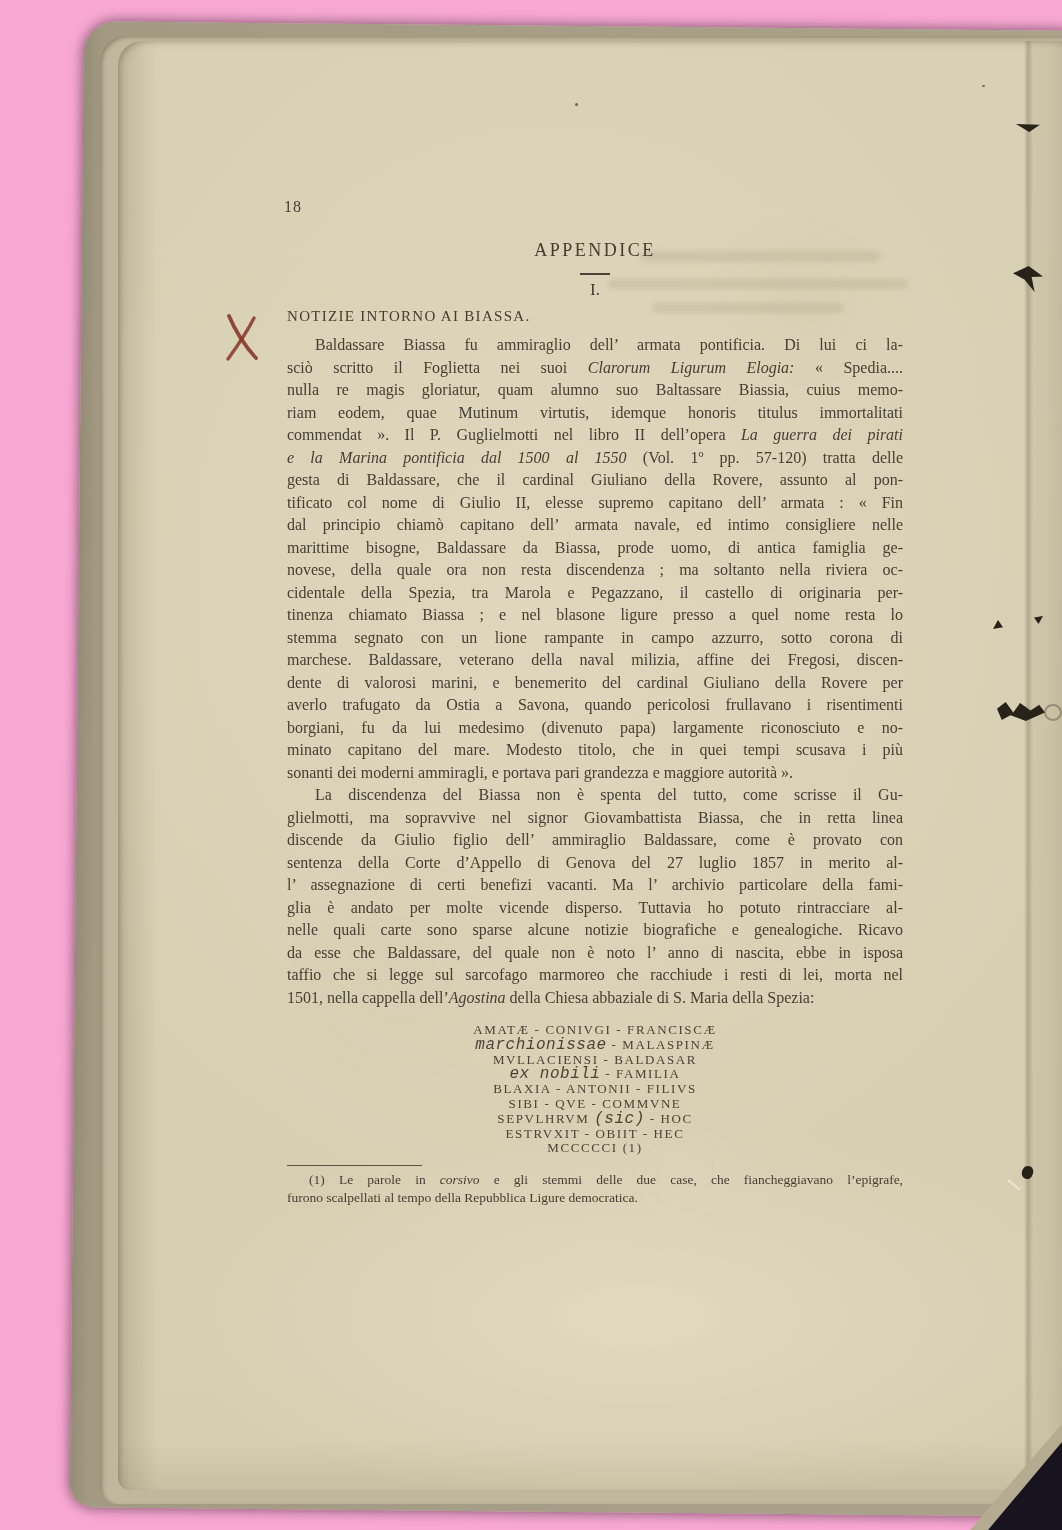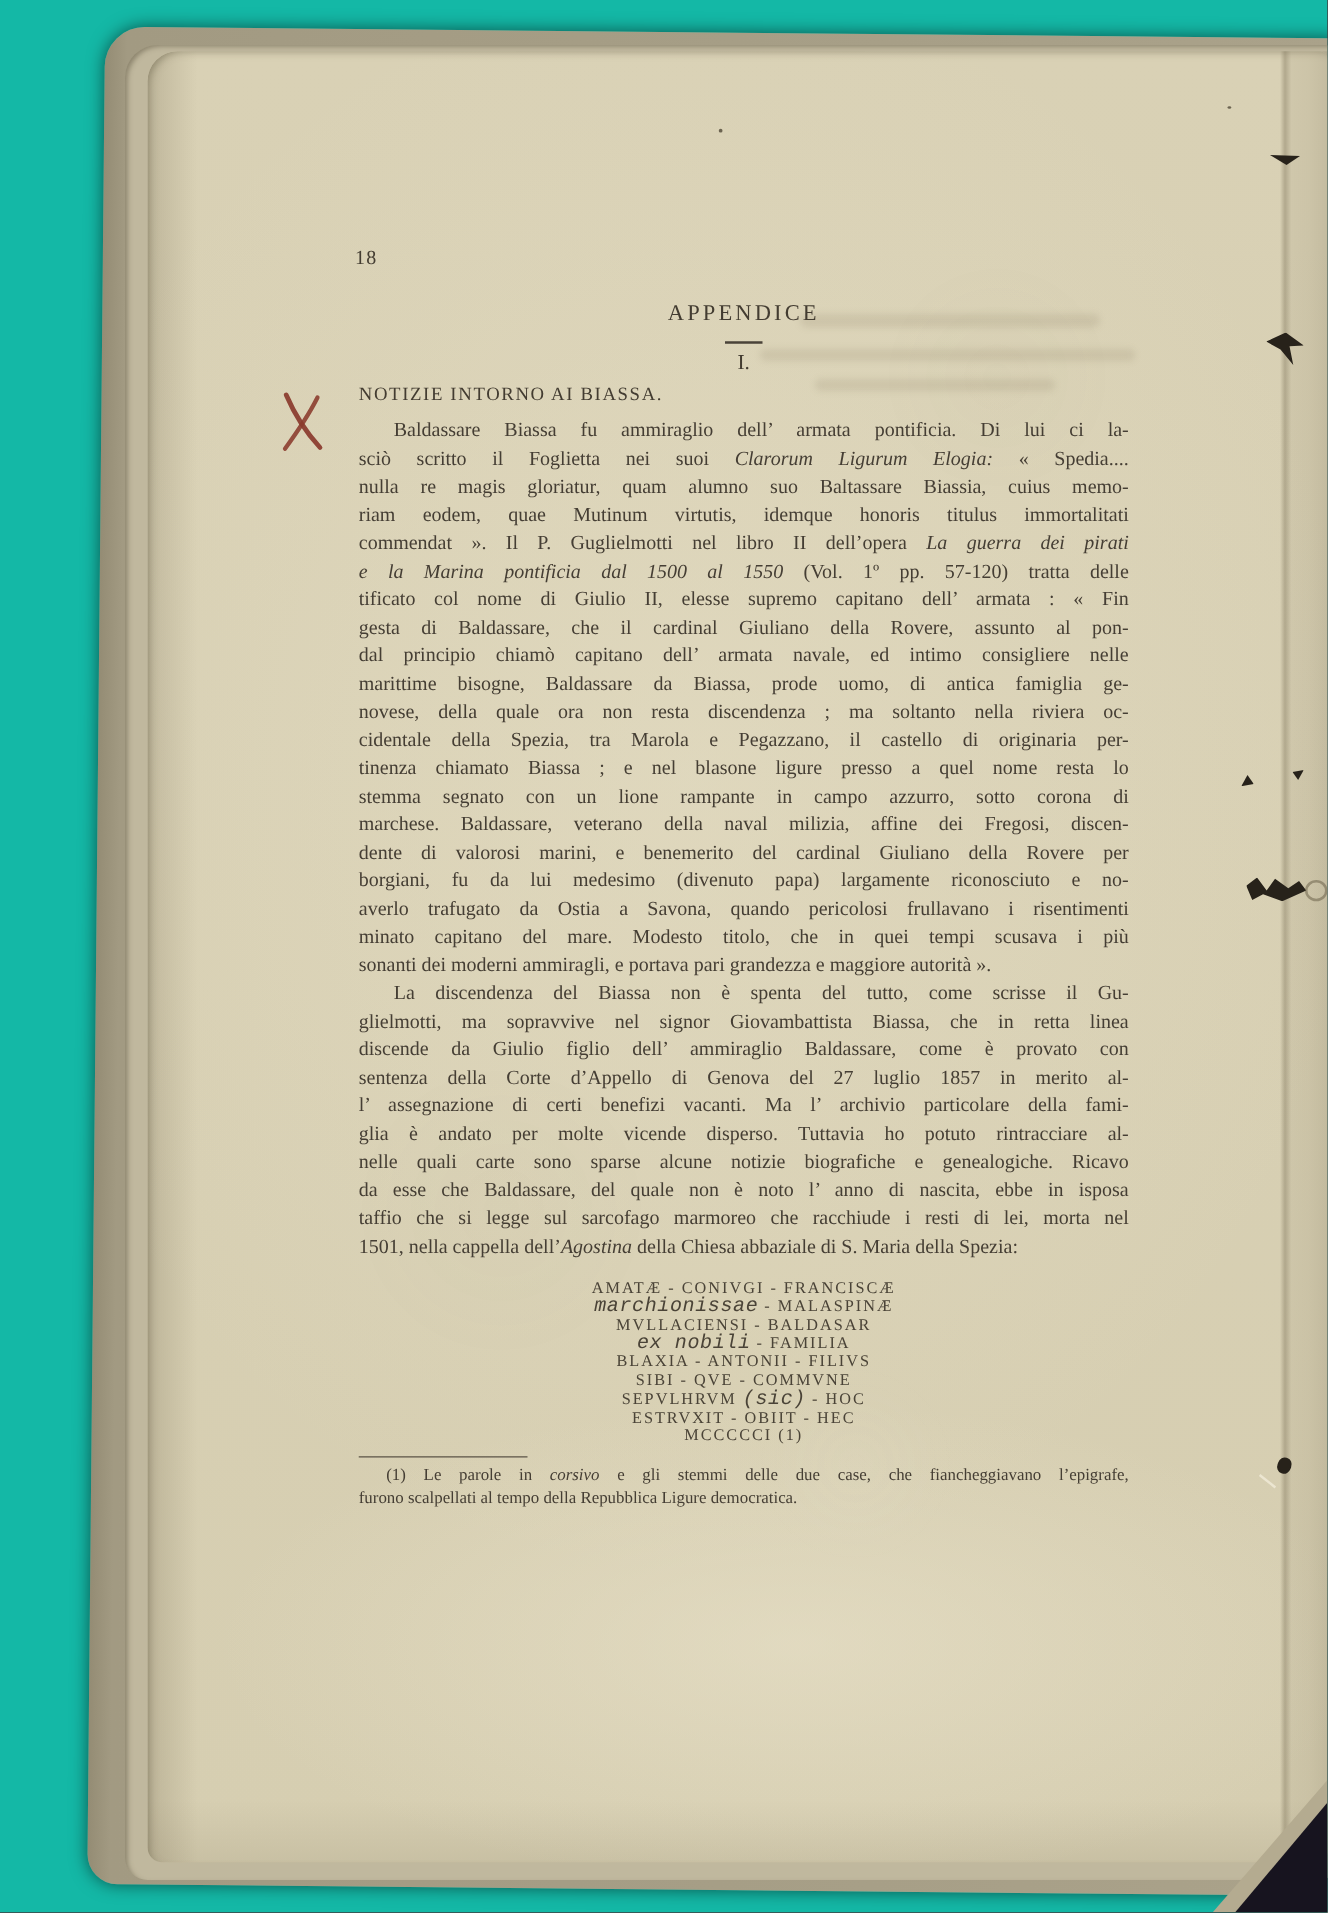--- a/index.html
+++ b/index.html
@@ -1,18 +1,18 @@
 <!DOCTYPE html>
 <html><head>
 <meta charset="utf-8">
 <style>
   html,body{margin:0;padding:0;background:#17141f;}
   .canvas{
     position:relative;width:1062px;height:1530px;overflow:hidden;
-    background:#14b8a6;
+    background:#f9a8d4;
     font-family:"Liberation Serif","DejaVu Serif",serif;
   }
   
   .underpage{position:absolute;}
   .underpage-1{
     left:84px;top:30px;right:-12px;bottom:14px;
     background:linear-gradient(to right,#948c74 0,#a29a82 18px,#aaa28a 100%);
     border-radius:32px 10px 14px 24px;
     transform:rotate(.55deg);transform-origin:92% 0;
     box-shadow:0 0 14px rgba(0,0,0,.55);
@@ -130,32 +130,32 @@
     <div class="section-number">I.</div>
     <div class="subtitle">NOTIZIE INTORNO AI BIASSA.</div>
     <div id="body-text">
         <div class="paragraph">
           <div class="line indent"><span class="seg-r">Baldassare Biassa fu ammiraglio dell’ armata pontificia. Di lui ci la-</span></div>
           <div class="line"><span class="seg-r">sciò scritto il Foglietta nei suoi </span><span class="seg-i">Clarorum Ligurum Elogia:</span><span class="seg-r"> « Spedia....</span></div>
           <div class="line"><span class="seg-r">nulla re magis gloriatur, quam alumno suo Baltassare Biassia, cuius memo-</span></div>
           <div class="line"><span class="seg-r">riam eodem, quae Mutinum virtutis, idemque honoris titulus immortalitati</span></div>
           <div class="line"><span class="seg-r">commendat ». Il P. Guglielmotti nel libro II dell’opera </span><span class="seg-i">La guerra dei pirati</span></div>
           <div class="line"><span class="seg-i">e la Marina pontificia dal 1500 al 1550</span><span class="seg-r"> (Vol. 1º pp. 57-120) tratta delle</span></div>
+          <div class="line"><span class="seg-r">gesta di Baldassare, che il cardinal Giuliano della Rovere, assunto al pon-</span></div>
           <div class="line"><span class="seg-r">tificato col nome di Giulio II, elesse supremo capitano dell’ armata : « Fin</span></div>
-          <div class="line"><span class="seg-r">gesta di Baldassare, che il cardinal Giuliano della Rovere, assunto al pon-</span></div>
           <div class="line"><span class="seg-r">dal principio chiamò capitano dell’ armata navale, ed intimo consigliere nelle</span></div>
           <div class="line"><span class="seg-r">marittime bisogne, Baldassare da Biassa, prode uomo, di antica famiglia ge-</span></div>
           <div class="line"><span class="seg-r">novese, della quale ora non resta discendenza ; ma soltanto nella riviera oc-</span></div>
           <div class="line"><span class="seg-r">cidentale della Spezia, tra Marola e Pegazzano, il castello di originaria per-</span></div>
           <div class="line"><span class="seg-r">tinenza chiamato Biassa ; e nel blasone ligure presso a quel nome resta lo</span></div>
           <div class="line"><span class="seg-r">stemma segnato con un lione rampante in campo azzurro, sotto corona di</span></div>
           <div class="line"><span class="seg-r">marchese. Baldassare, veterano della naval milizia, affine dei Fregosi, discen-</span></div>
           <div class="line"><span class="seg-r">dente di valorosi marini, e benemerito del cardinal Giuliano della Rovere per</span></div>
+          <div class="line"><span class="seg-r">averlo trafugato da Ostia a Savona, quando pericolosi frullavano i risentimenti</span></div>
           <div class="line"><span class="seg-r">borgiani, fu da lui medesimo (divenuto papa) largamente riconosciuto e no-</span></div>
-          <div class="line"><span class="seg-r">averlo trafugato da Ostia a Savona, quando pericolosi frullavano i risentimenti</span></div>
           <div class="line"><span class="seg-r">minato capitano del mare. Modesto titolo, che in quei tempi scusava i più</span></div>
           <div class="line last"><span class="seg-r">sonanti dei moderni ammiragli, e portava pari grandezza e maggiore autorità ».</span></div>
         </div>
         <div class="paragraph">
           <div class="line indent"><span class="seg-r">La discendenza del Biassa non è spenta del tutto, come scrisse il Gu-</span></div>
           <div class="line"><span class="seg-r">glielmotti, ma sopravvive nel signor Giovambattista Biassa, che in retta linea</span></div>
           <div class="line"><span class="seg-r">discende da Giulio figlio dell’ ammiraglio Baldassare, come è provato con</span></div>
           <div class="line"><span class="seg-r">sentenza della Corte d’Appello di Genova del 27 luglio 1857 in merito al-</span></div>
           <div class="line"><span class="seg-r">l’ assegnazione di certi benefizi vacanti. Ma l’ archivio particolare della fami-</span></div>
           <div class="line"><span class="seg-r">glia è andato per molte vicende disperso. Tuttavia ho potuto rintracciare al-</span></div>

